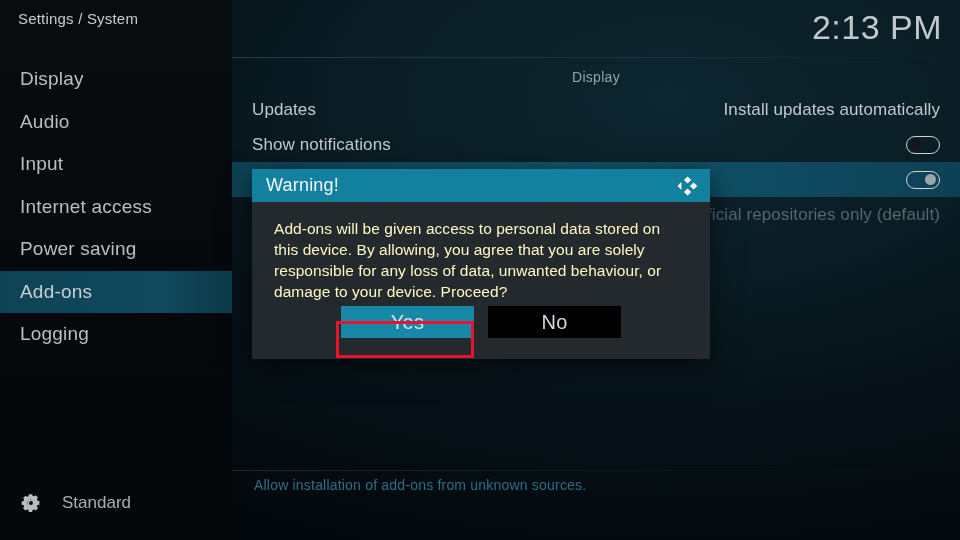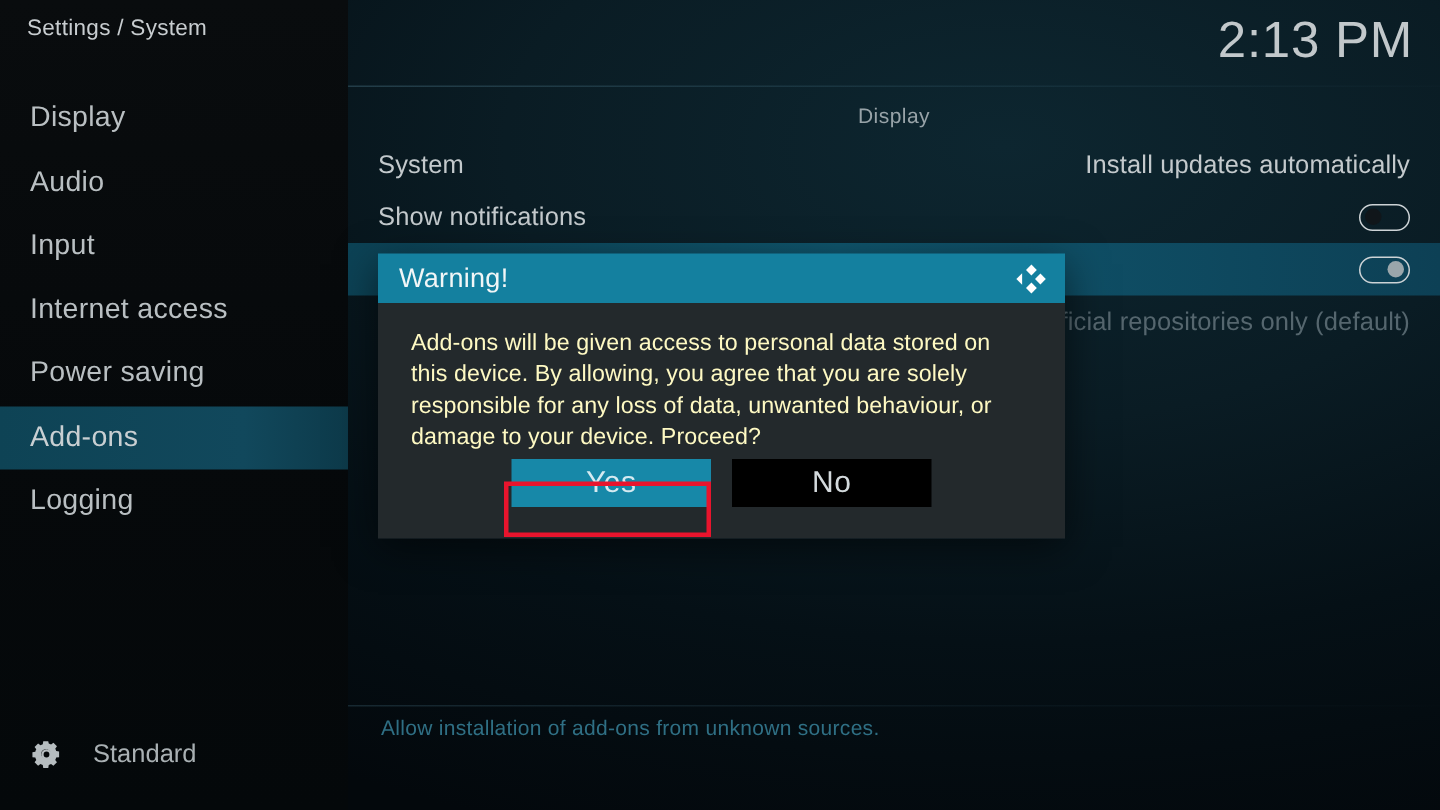--- a/index.html
+++ b/index.html
@@ -299,21 +299,21 @@
     </span>
     <span class="side-footer-label">Standard</span>
   </div>
 
   <div class="content">
     <div class="group-title">Display</div>
 
     <div class="rows">
 
       <div class="row">
-        <span class="row-label">System</span>
+        <span class="row-label">Updates</span>
         <span class="row-spacer"></span>
         <span class="row-value">Install updates automatically</span>
       </div>
 
       <div class="row">
         <span class="row-label">Show notifications</span>
         <span class="row-spacer"></span>
         <span class="toggle off">
           <span class="knob"></span>
         </span>

